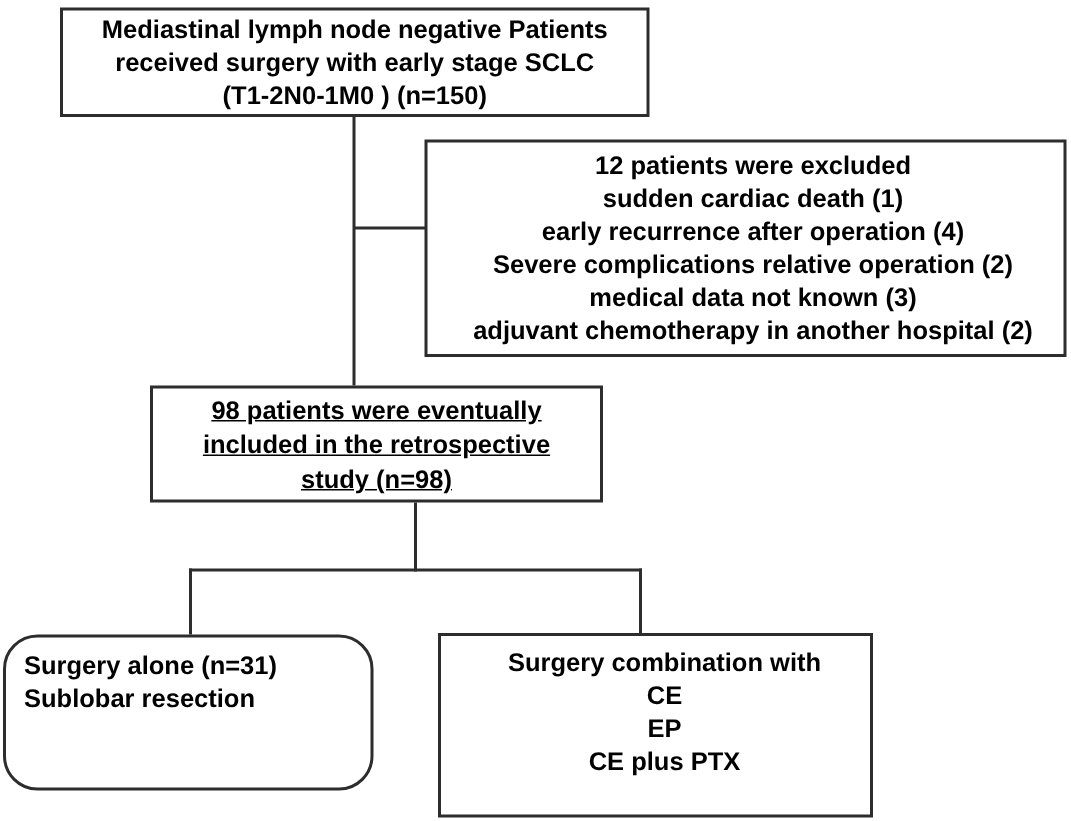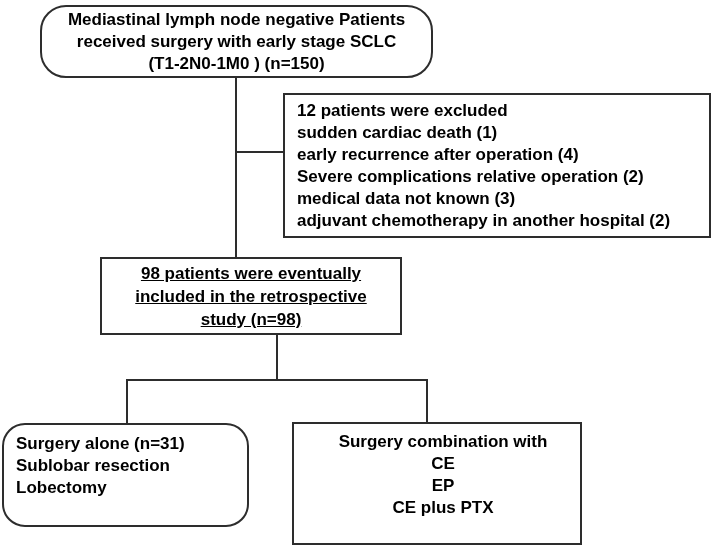--- a/index.html
+++ b/index.html
@@ -16,22 +16,22 @@
   .box {
     position: absolute;
     box-sizing: border-box;
     border: 2px solid #2d2d2d;
     background: #ffffff;
     font-size: 17px;
   }
   .ln { white-space: nowrap; }
   .center { text-align: center; }
 
-  #box-enrollment   { left: 40px;  top: 5px;   width: 393px; height: 73px;  padding-top: 2px;  line-height: 22px; border-radius: 26px; }
-  #box-excluded     { left: 283px; top: 93px;  width: 428px; height: 145px; padding: 5px 2px 0 12px; line-height: 22px; }
+  #box-enrollment   { left: 40px;  top: 5px;   width: 393px; height: 73px;  padding-top: 2px;  line-height: 22px; }
+  #box-excluded     { left: 283px; top: 93px;  width: 428px; height: 145px; padding: 5px 2px 0 12px; line-height: 22px; text-align: center; }
   #box-included     { left: 100px; top: 257px; width: 302px; height: 78px;  padding-top: 3px;  line-height: 23px; text-decoration: underline; }
   #box-surgery-alone{ left: 2px;   top: 423px; width: 247px; height: 104px; padding: 8px 2px 0 12px; line-height: 22px; border-radius: 23px; }
   #box-surgery-chemo{ left: 292px; top: 422px; width: 290px; height: 123px; padding: 7px 2px 0 14px; line-height: 22px; text-align: center; }
 
   .connector { position: absolute; background: #2d2d2d; }
   #conn-top-vertical      { left: 235px; top: 78px;  width: 2px;   height: 179px; }
   #conn-excluded-branch   { left: 236px; top: 151px; width: 48px;  height: 2px; }
   #conn-included-bottom   { left: 276px; top: 335px; width: 2px;   height: 46px; }
   #conn-split-horizontal  { left: 126px; top: 379px; width: 302px; height: 2px; }
   #conn-left-drop         { left: 126px; top: 379px; width: 2px;   height: 44px; }
@@ -59,21 +59,20 @@
 
   <div class="box center" id="box-included">
     <div class="ln">98 patients were eventually</div>
     <div class="ln">included in the retrospective</div>
     <div class="ln">study (n=98)</div>
   </div>
 
   <div class="box" id="box-surgery-alone">
     <div class="ln">Surgery alone (n=31)</div>
     <div class="ln">Sublobar resection</div>
-    <div class="ln">Lobectomy</div>
   </div>
 
   <div class="box" id="box-surgery-chemo">
     <div class="ln">Surgery combination with</div>
     <div class="ln">CE</div>
     <div class="ln">EP</div>
     <div class="ln">CE plus PTX</div>
   </div>
 
   <div class="connector" id="conn-top-vertical"></div>

